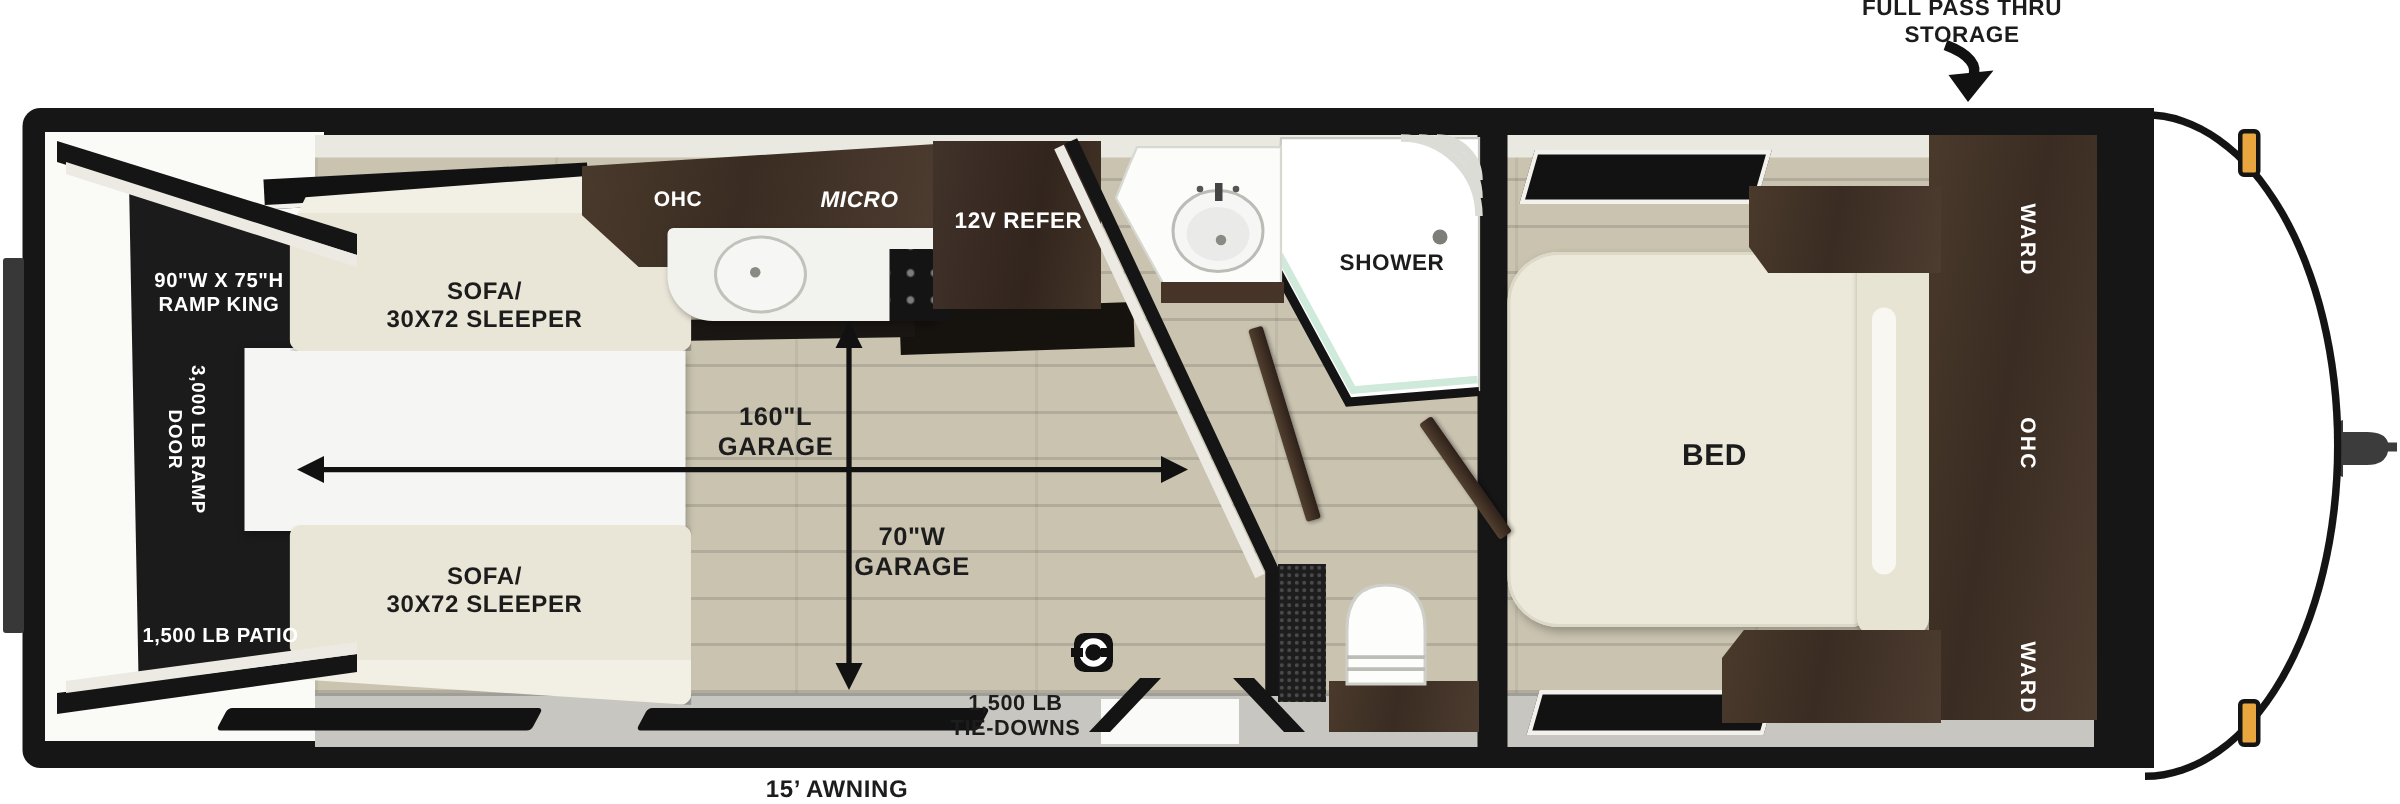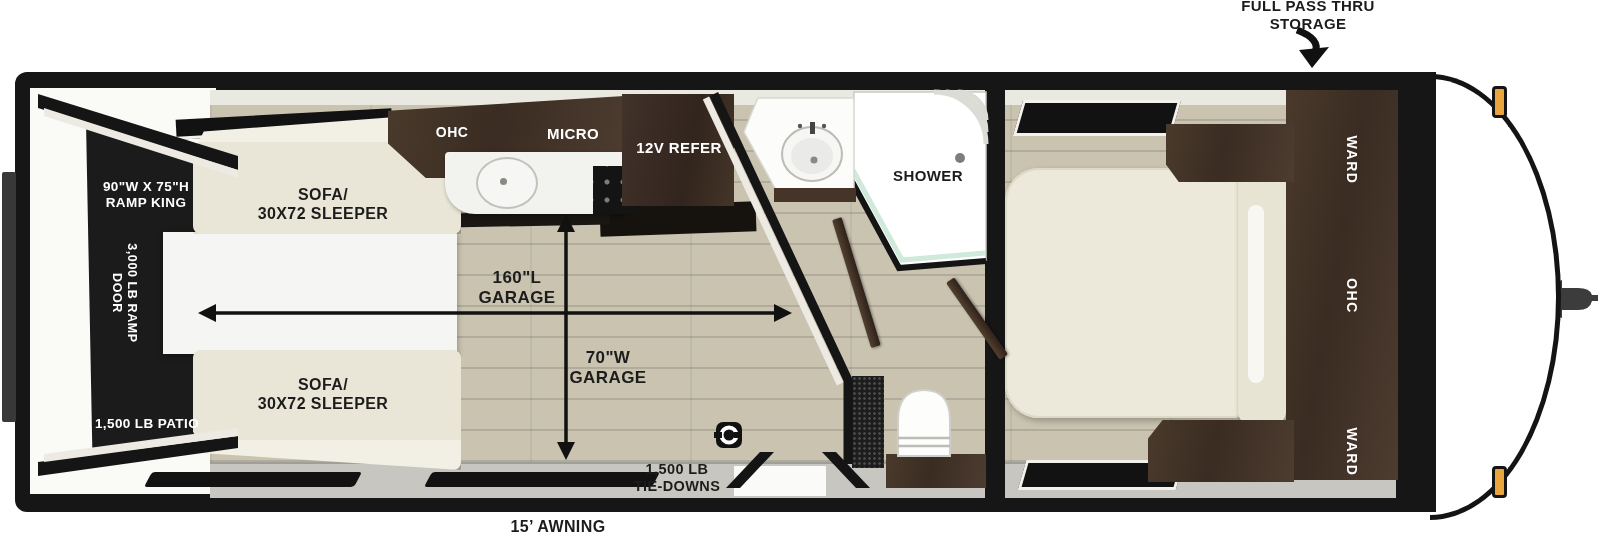--- a/index.html
+++ b/index.html
@@ -97,21 +97,21 @@
   #lbl-awning{left:558px;top:518px;font-size:16px;}
   #lbl-rampsize{left:146px;top:179px;font-size:13.5px;}
   #lbl-ramprating{left:124px;top:293px;font-size:12.5px;letter-spacing:.6px;}
   #lbl-patio{left:147px;top:376px;font-size:13.5px;margin-top:40px;}
   #lbl-sofa-top{left:323px;top:186px;font-size:16px;}
   #lbl-sofa-bottom{left:323px;top:376px;font-size:16px;}
   #lbl-length{left:517px;top:268px;font-size:17px;}
   #lbl-width{left:608px;top:348px;font-size:17px;}
   #lbl-tiedowns{left:677px;top:417px;font-size:14.5px;margin-top:44px;}
   #lbl-ohc{left:452px;top:124px;font-size:14px;}
-  #lbl-micro{left:573px;top:125px;font-size:15px;}
+  #lbl-micro{left:573px;top:125px;font-size:15px;font-style:italic;}
   #lbl-refer{left:679px;top:139px;font-size:15px;}
   #lbl-shower{left:928px;top:167px;font-size:15px;text-align:right;}
   #lbl-bed{left:1143px;top:292px;font-size:20px;line-height:1.25;}
   #lbl-ward-top{left:1352px;top:160px;font-size:14px;letter-spacing:1.5px;}
   #lbl-ward-ohc{left:1352px;top:296px;font-size:14px;letter-spacing:1.5px;}
   #lbl-ward-bottom{left:1352px;top:452px;font-size:14px;letter-spacing:1.5px;}
 </style>
 </head>
 <body>
 
@@ -263,18 +263,19 @@
     <span>TIE-DOWNS</span>
   </div>
 
   <div id="lbl-ohc" class="abs lbl white">OHC</div>
   <div id="lbl-micro" class="abs lbl white">MICRO</div>
   <div id="lbl-refer" class="abs lbl white">12V REFER</div>
 
   <div id="lbl-shower" class="abs lbl">SHOWER</div>
 
   <div id="lbl-bed" class="abs lbl">
+    <span>BED</span>
   </div>
   <div id="lbl-ward-top" class="abs lbl white rot90">WARD</div>
   <div id="lbl-ward-ohc" class="abs lbl white rot90">OHC</div>
   <div id="lbl-ward-bottom" class="abs lbl white rot90">WARD</div>
 
 </div>
 
 </body></html>

